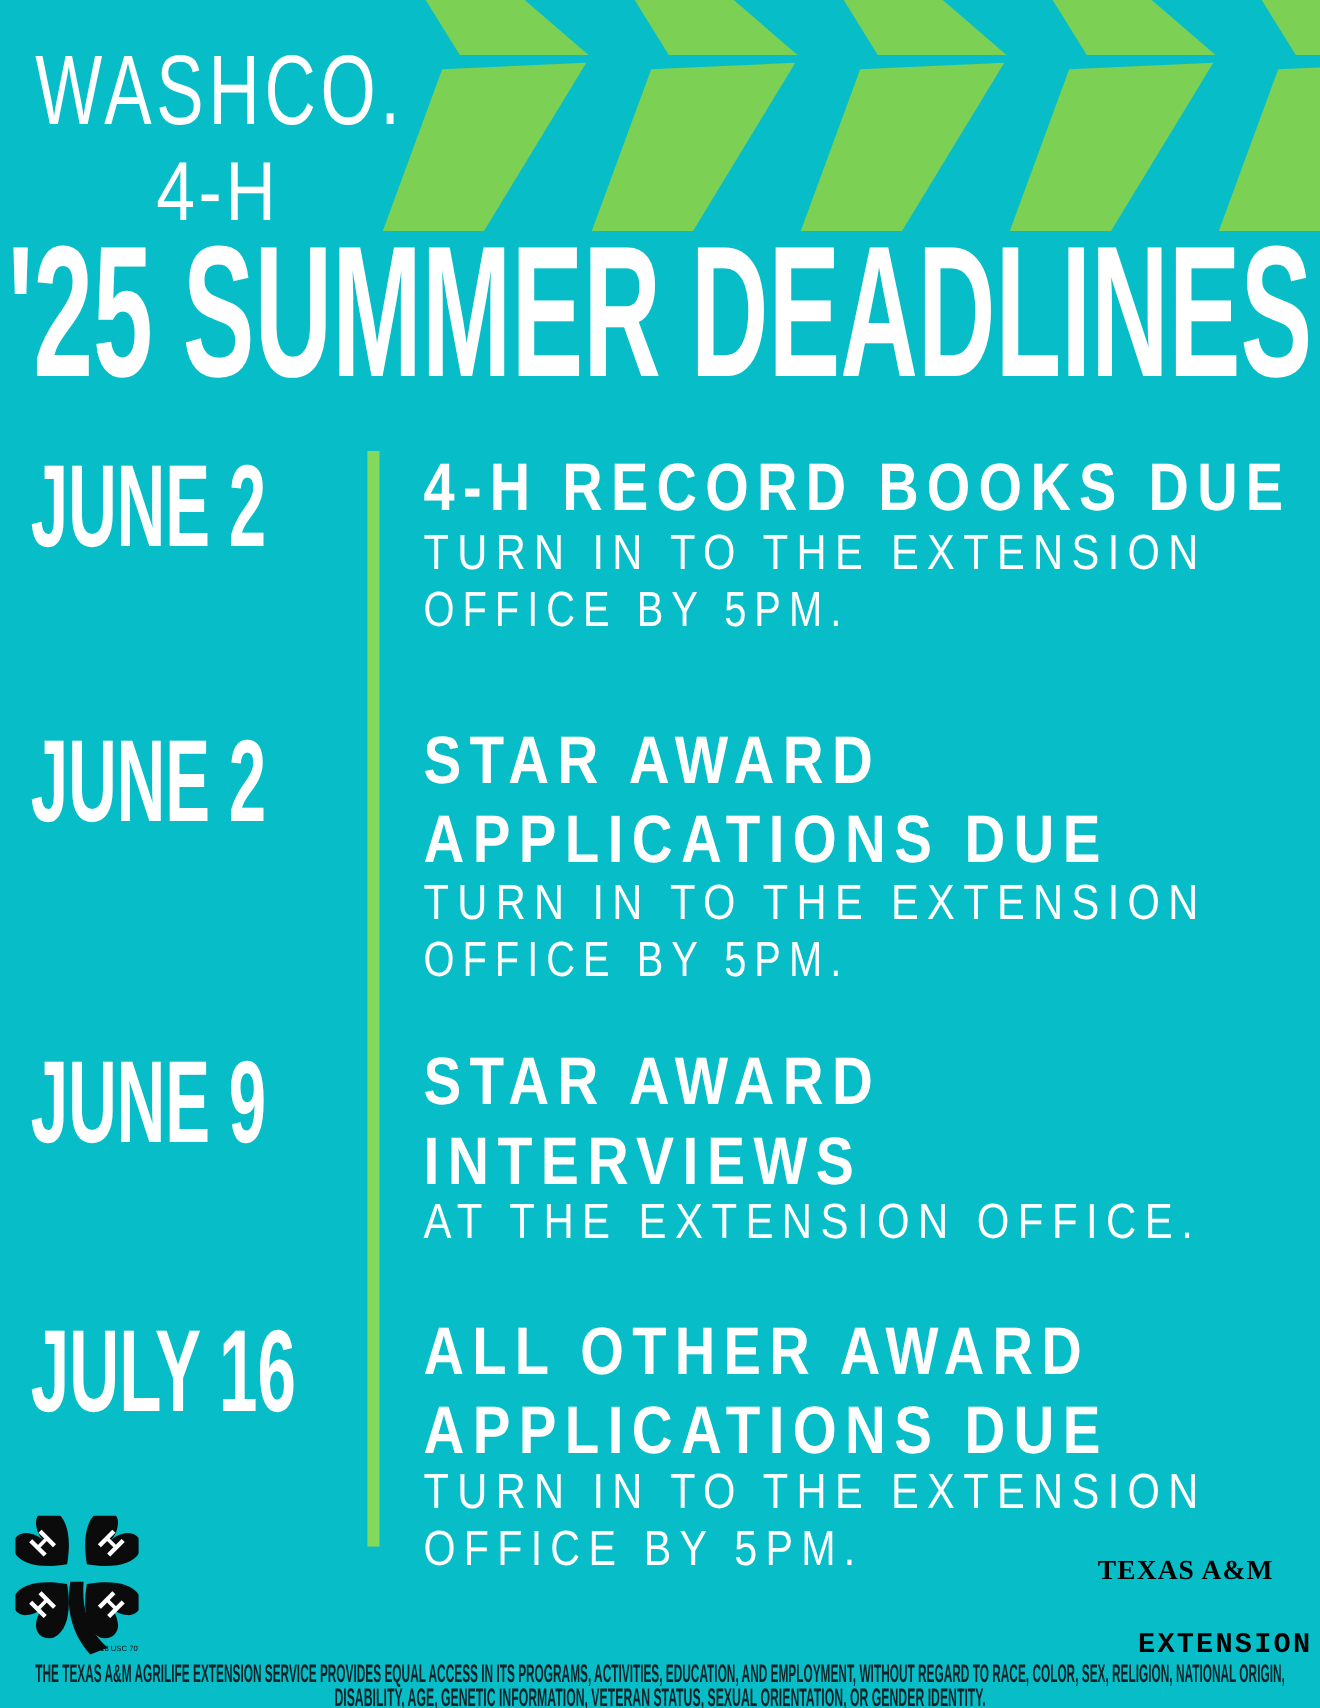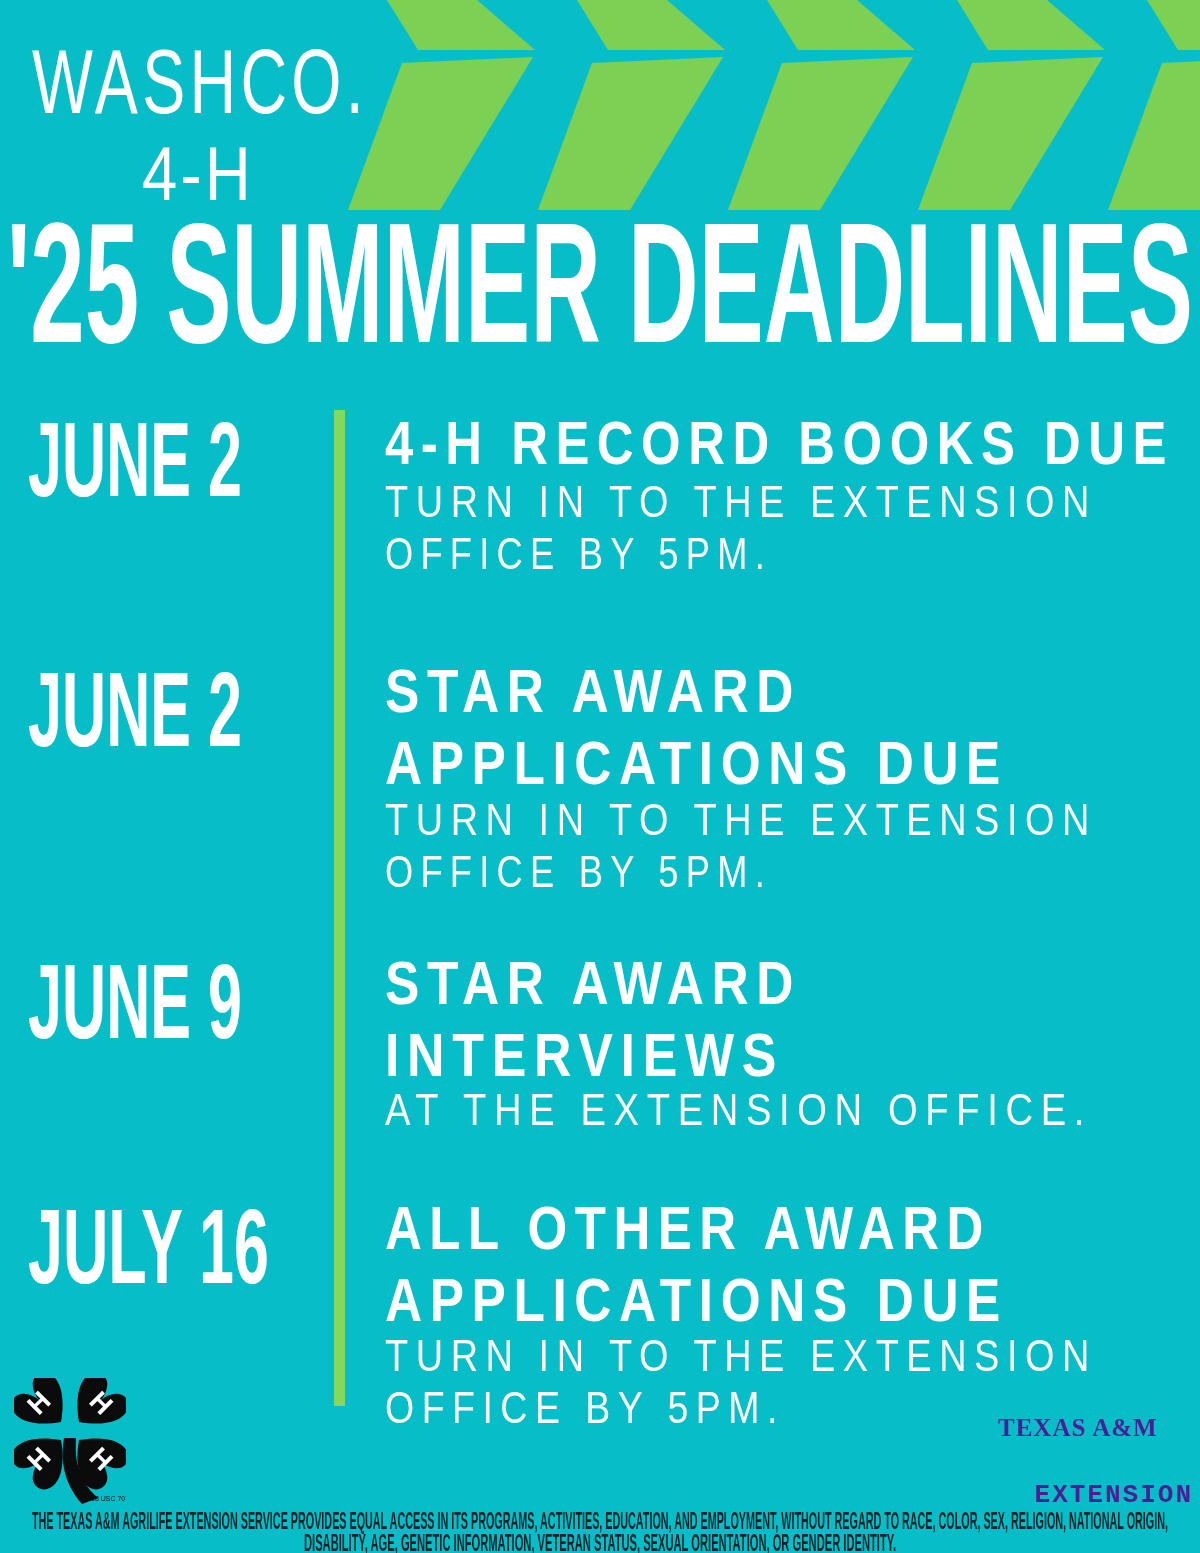--- a/index.html
+++ b/index.html
@@ -20,21 +20,21 @@
   .t-head{font-size:61px;font-weight:700;letter-spacing:9px;}
   .t-body{font-size:45px;font-weight:400;letter-spacing:9px;}
   .t-disc{font-size:23px;font-weight:700;fill:#0e2227 !important;}
   .divider{
     position:absolute;left:334px;top:410px;width:11px;height:996px;
     background:#83D95C;
   }
   .chevrons{position:absolute;left:330px;top:0;}
   .chevrons polygon{fill:#7CD155;}
   .clover{position:absolute;left:14px;top:1378px;}
-  .agrilife{position:absolute;left:960px;top:1414px;width:235px;height:95px;color:#4c1d95;}
+  .agrilife{position:absolute;left:960px;top:1414px;width:235px;height:95px;color:#000000;}
   .agrilife .row1{
     position:absolute;top:0;left:38px;
     font-family:"Liberation Serif", serif;font-size:25px;font-weight:600;letter-spacing:1px;white-space:nowrap;
   }
   .agrilife .row2{
     position:absolute;top:14px;left:0;white-space:nowrap;
     font-family:"Liberation Serif", serif;font-weight:600;
   }
   .agrilife .row2 .bigA{font-size:66px;line-height:60px;vertical-align:baseline;}
   .agrilife .row2 .mid{font-size:33px;letter-spacing:1px;}

